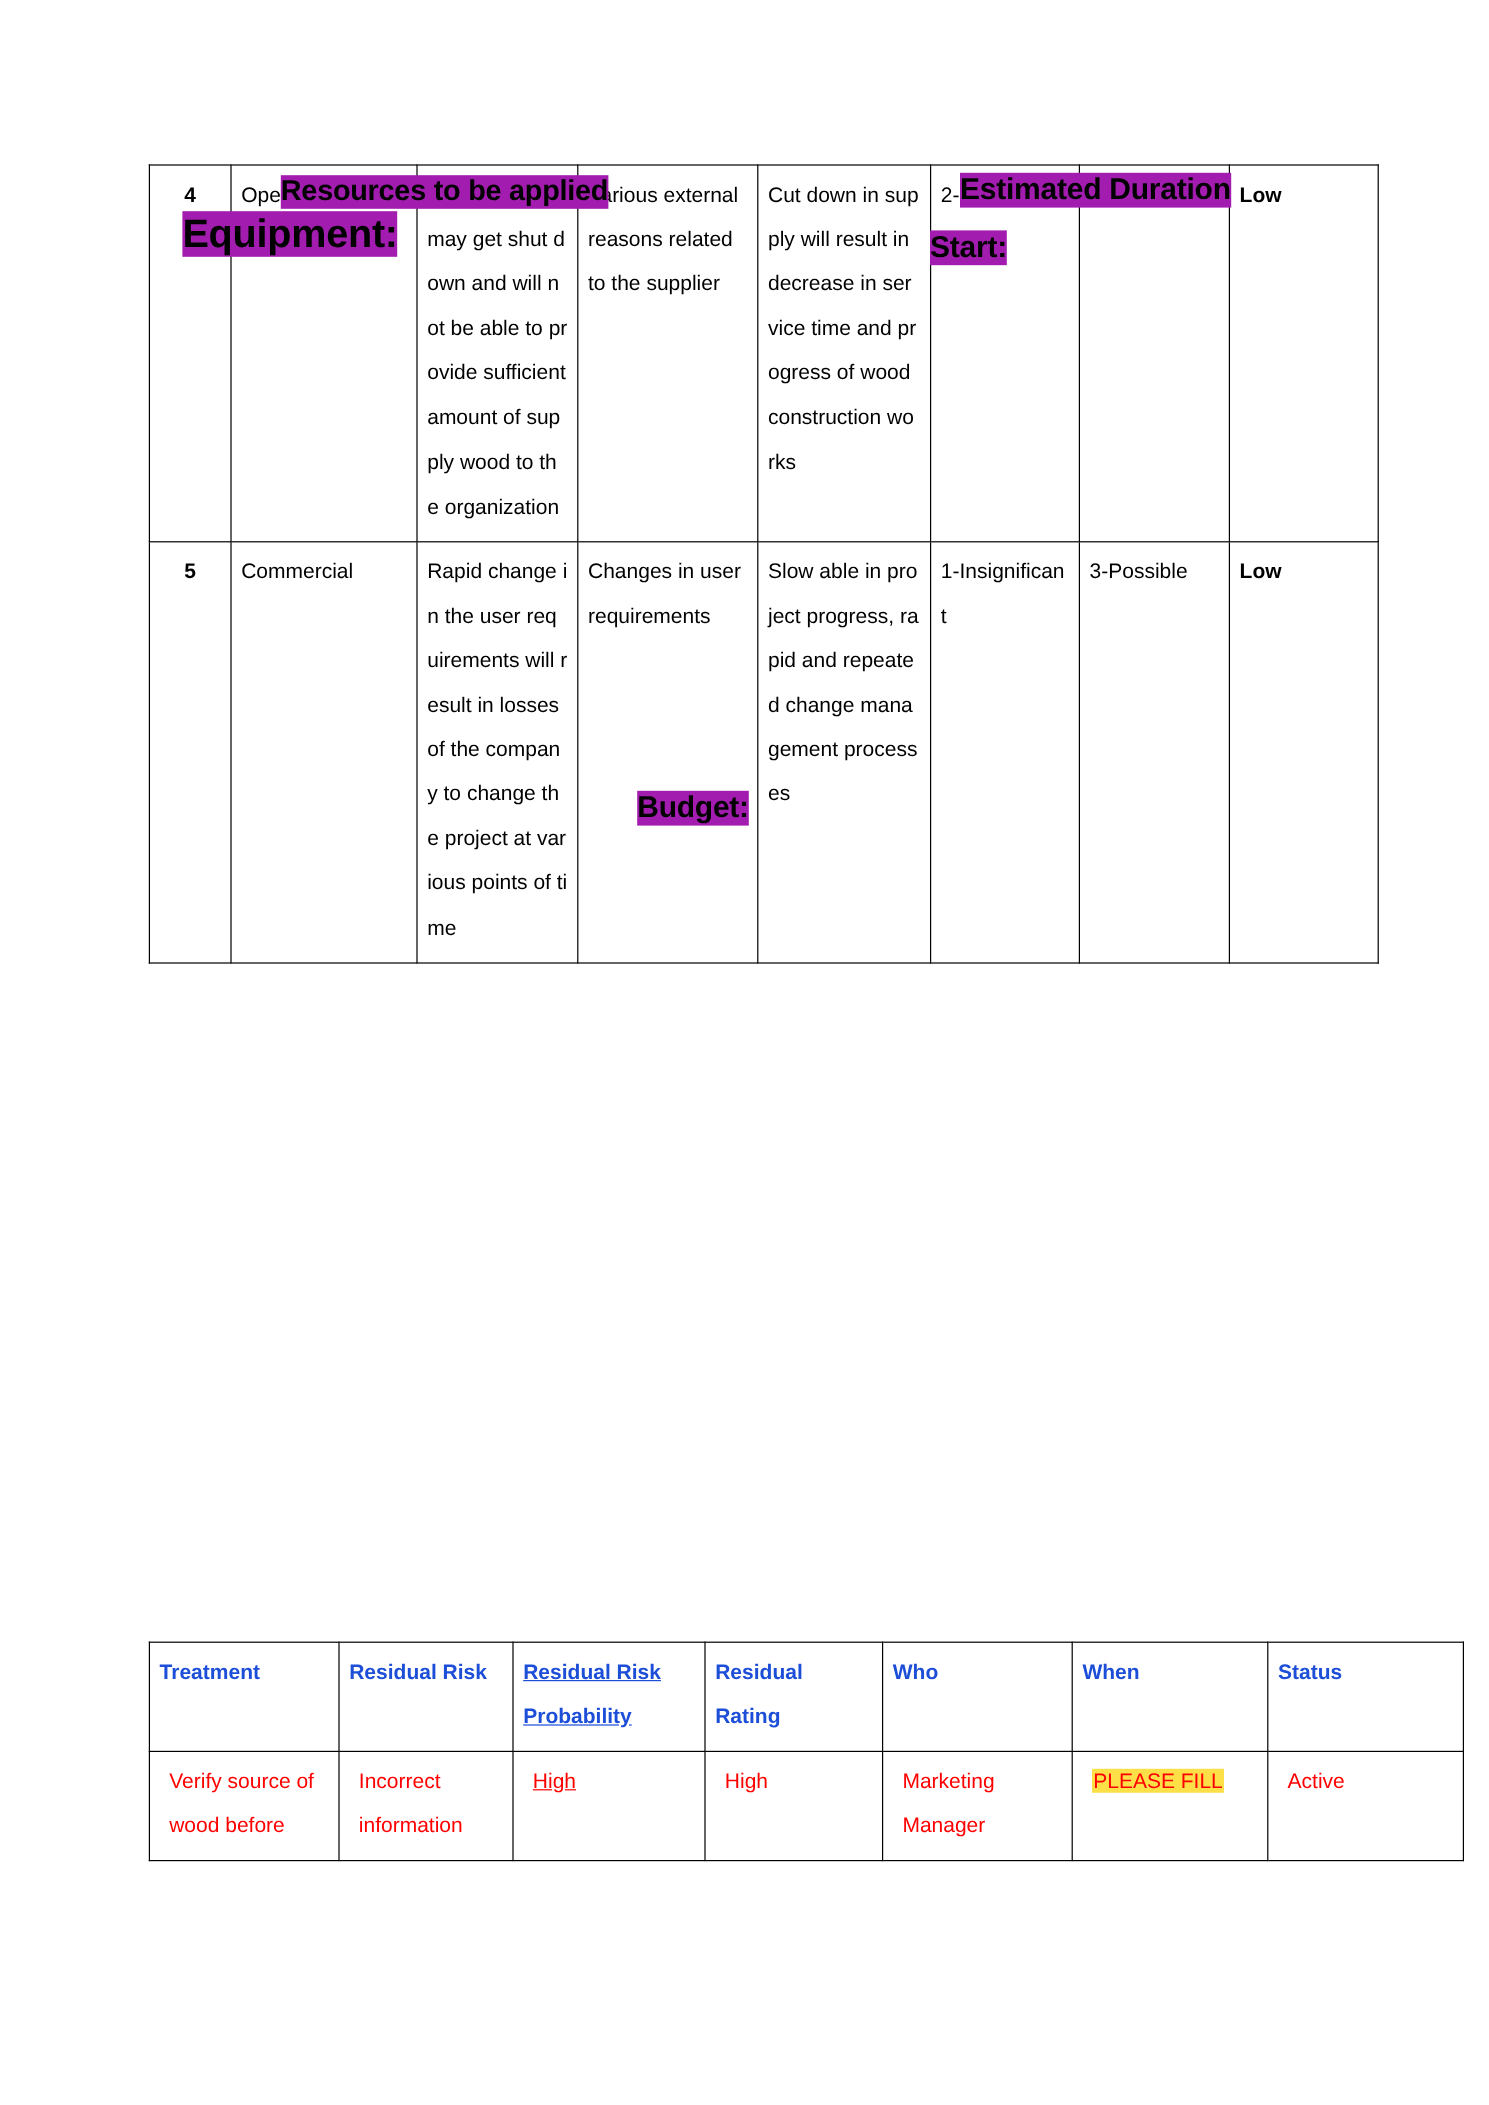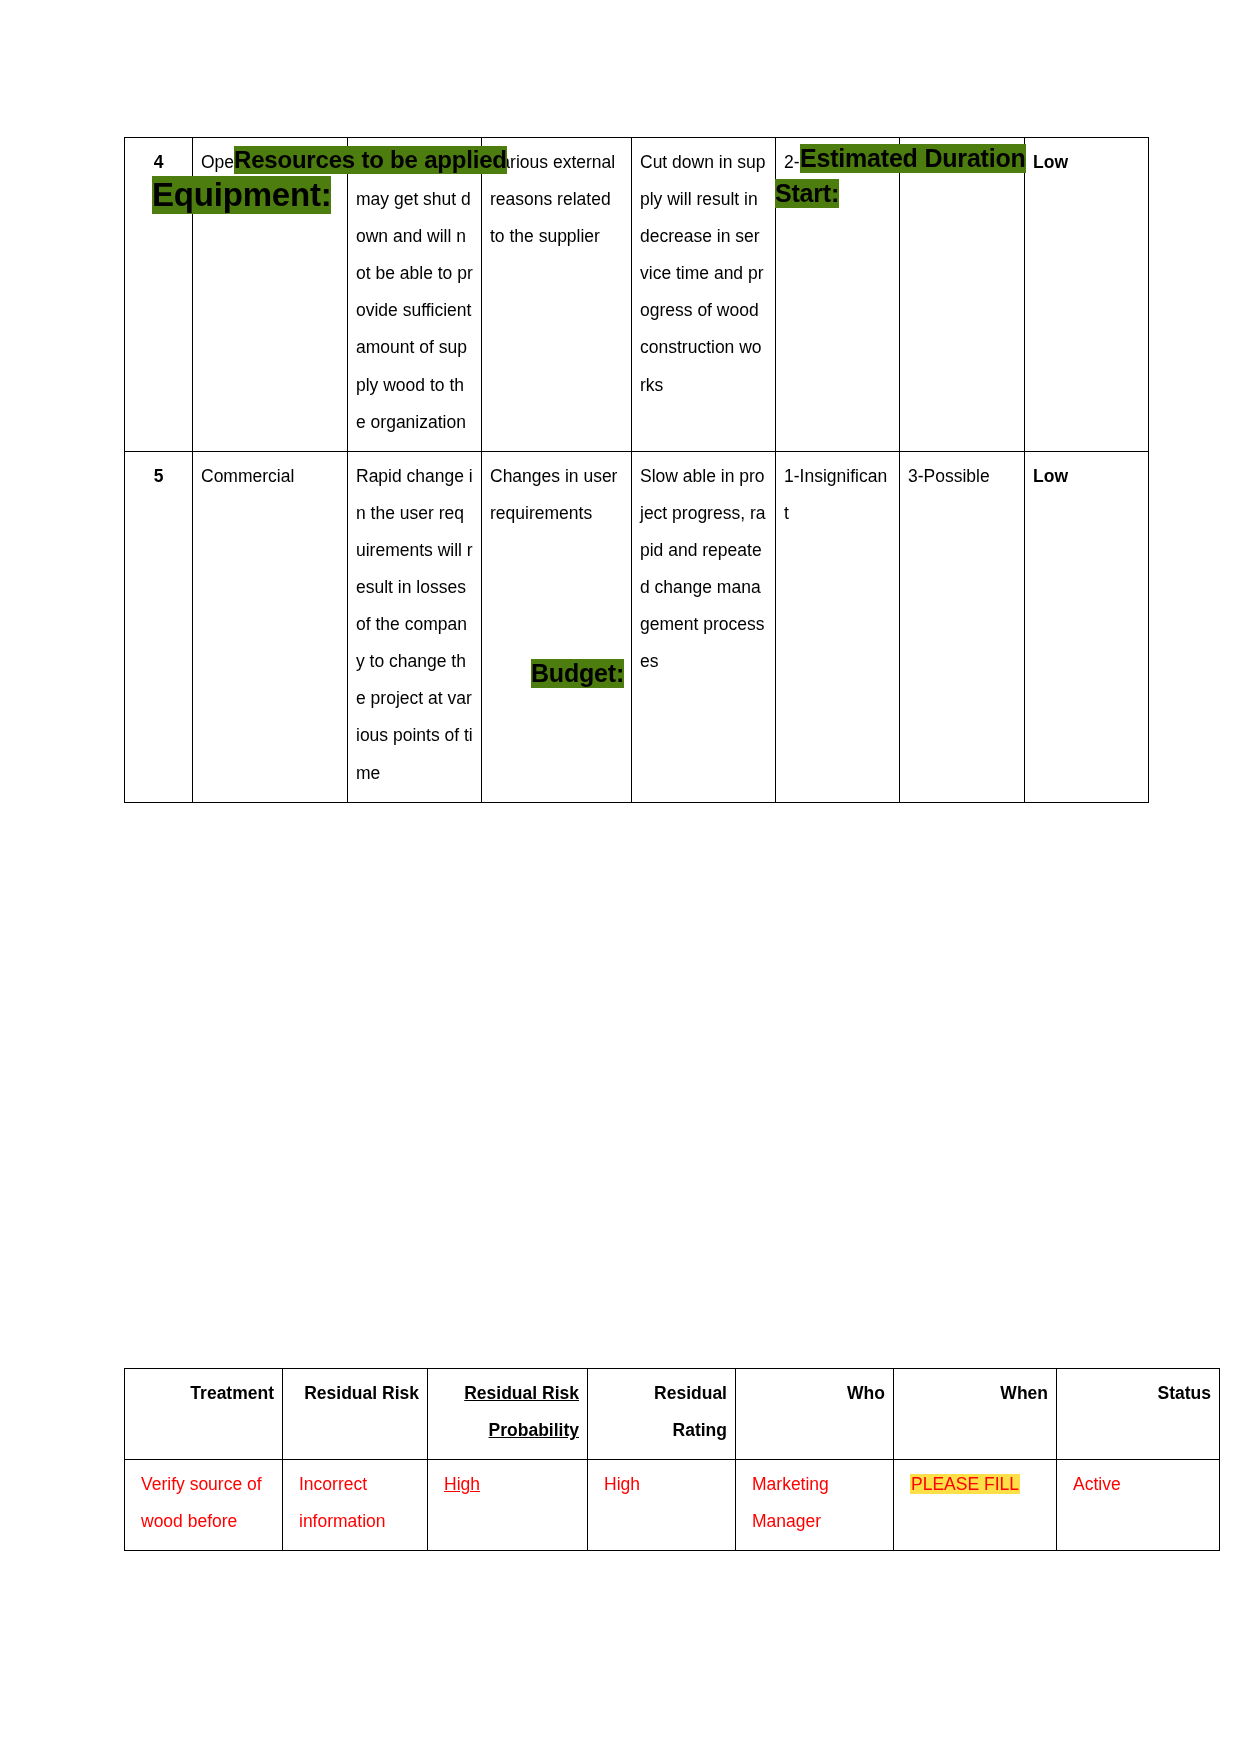--- a/index.html
+++ b/index.html
@@ -78,23 +78,23 @@
     color: #ff0000;
   }
   table.res-table td, table.res-table th {
     border: 1px solid #000000;
     vertical-align: top;
     padding: 6px 8px 10px 8px;
     word-wrap: break-word;
     overflow-wrap: break-word;
   }
   table.res-table th {
-    text-align: right;
+    text-align: left;
     font-weight: bold;
-    color: #000000;
+    color: #1d4ed8;
   }
   table.res-table td {
     text-align: left;
     font-weight: normal;
     padding-left: 16px;
   }
   .r-treat { width: 141px; }
   .r-rrisk { width: 128px; border-radius: 30px; }
   .r-rprob { width: 143px; text-decoration: underline; }
   .r-rrate { width: 131px; }
@@ -107,29 +107,29 @@
     color: #ff0000;
     padding: 0 1px;
   }
 
   
   .annot {
     position: absolute;
     font-family: "Liberation Sans", sans-serif;
     font-weight: bold;
     color: #000000;
-    background: #4d7c0f;
+    background: #a21caf;
     white-space: nowrap;
     line-height: 1.15;
     z-index: 20;
   }
   .annot-resources  { left: 234px; top: 146px;  font-size: 24px; letter-spacing: -0.2px; }
   .annot-equipment  { left: 152px; top: 176px;  font-size: 33px; letter-spacing: -0.2px; }
   .annot-estimated  { left: 800px; top: 144px;  font-size: 25px; letter-spacing: -0.2px; }
-  .annot-start      { left: 775px; top: 179px;  font-size: 25px; letter-spacing: -0.2px; }
+  .annot-start      { left: 775px; top: 192px;  font-size: 25px; letter-spacing: -0.2px; }
   .annot-budget     { left: 531px; top: 659px;  font-size: 25px; letter-spacing: -0.2px; }
 </style>
 </head>
 <body>
 
 <div class="page">
 
   <div class="risk-table-wrap">
     <table class="risk-table">
       <tbody>

